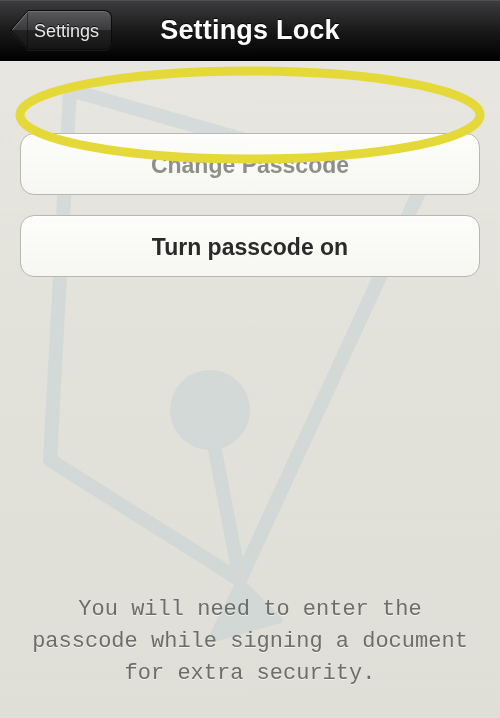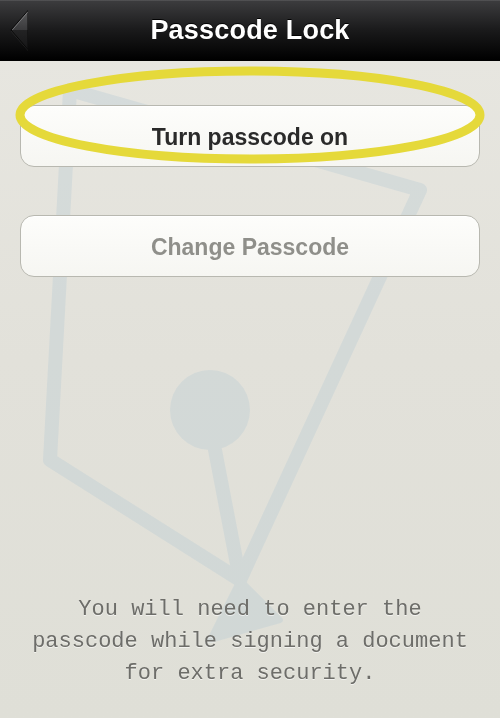--- a/index.html
+++ b/index.html
@@ -147,32 +147,33 @@
           <linearGradient id="bbg" x1="0" y1="0" x2="0" y2="1">
             <stop offset="0%" stop-color="#5a5a5c"></stop>
             <stop offset="49%" stop-color="#3a3a3c"></stop>
             <stop offset="50%" stop-color="#232324"></stop>
             <stop offset="100%" stop-color="#151516"></stop>
           </linearGradient>
         </defs>
         <path d="M18 0.5 L1 20 L18 39.5 Z" fill="url(#bbg)" stroke="#0a0a0a" stroke-width="1"></path>
         <path d="M18 1.5 L2.3 20 L18 2" stroke="rgba(255,255,255,0.15)" stroke-width="1" fill="none"></path>
       </svg>
+      <span class="back-body">Settings</span>
     </div>
-    <div class="nav-title">Passcode Lock</div>
+    <div class="nav-title">Settings Lock</div>
   </div>
 
   <svg class="highlight-ellipse" viewBox="0 0 476 102">
     <ellipse cx="238" cy="51" rx="230" ry="44" fill="none" stroke="#e5d93a" stroke-width="9"></ellipse>
   </svg>
 
   <div class="content">
+    <div class="cell group2 disabled">
+      <span>Change Passcode</span>
+    </div>
     <div class="cell group1">
       <span>Turn passcode on</span>
-    </div>
-    <div class="cell group2 disabled">
-      <span>Change Passcode</span>
     </div>
   </div>
 
   <div class="footer-text">You will need to enter the passcode while signing a document for extra security.</div>
 
 </div>
 
 </body></html>

